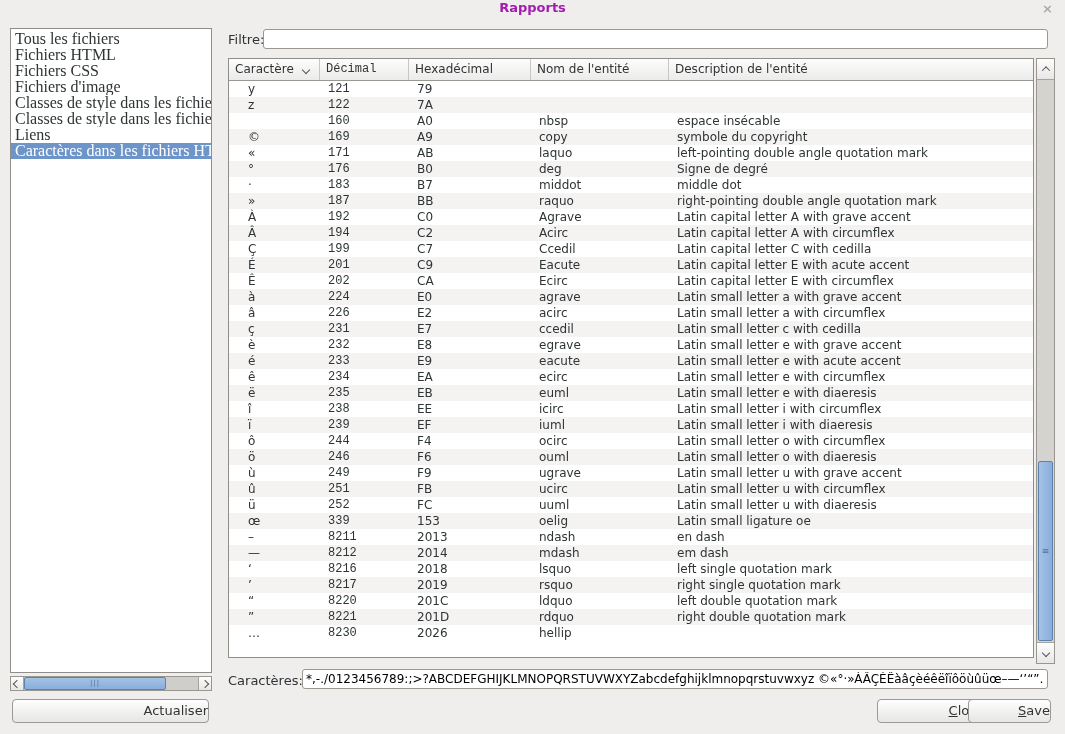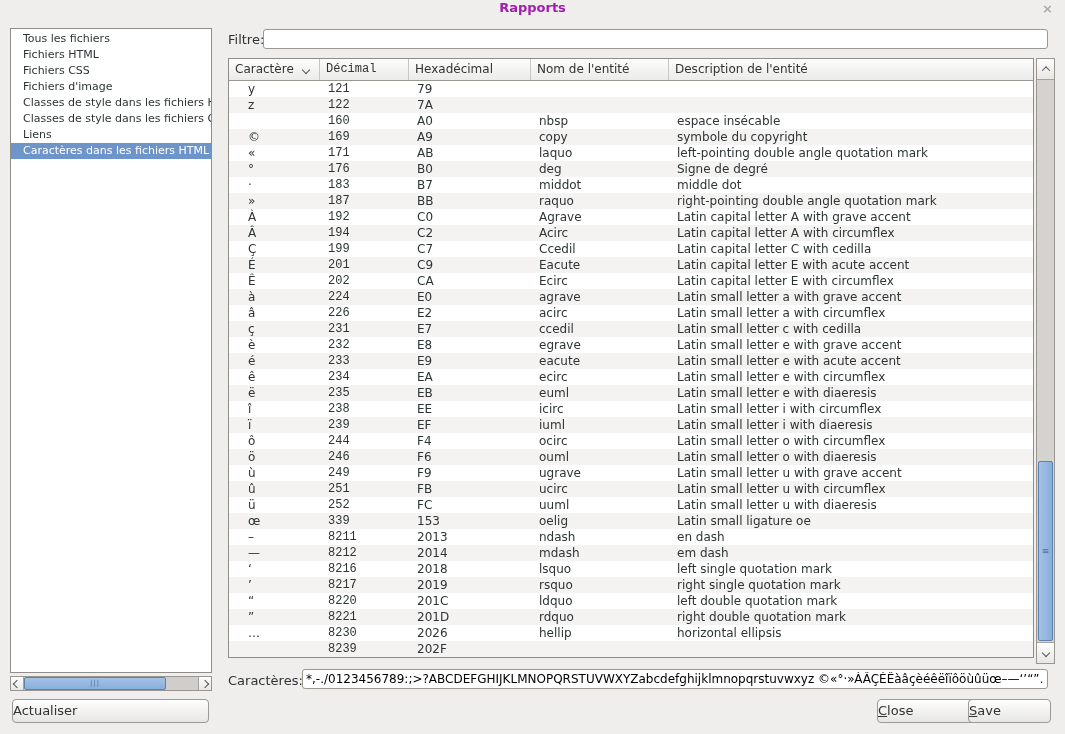--- a/index.html
+++ b/index.html
@@ -8,22 +8,22 @@
   .window { position:relative; width:1065px; height:734px; background:#f0eeec; }
 
   
   .titlebar { position:absolute; left:0; top:0; width:1065px; height:18px; text-align:center; }
   .title { font-size:13px; font-weight:bold; color:#a21caf; line-height:16px; }
   .close-x { position:absolute; right:12px; top:1px; font-size:13px; font-weight:bold; color:#aaa; cursor:pointer; }
 
   
   .side-list { position:absolute; left:10px; top:28px; width:202px; height:645px; background:#fff;
                border:1px solid #8f8d89; overflow:hidden; padding-top:2px; }
-  .side-item { height:16px; line-height:16px; font-size:11px; color:#2e3436; padding-left:12px;
-               white-space:nowrap; overflow:hidden; cursor:default; }
+  .side-item { height:16px; line-height:16px; font-size:16px; color:#2e3436; padding-left:4px;
+               white-space:nowrap; overflow:hidden; cursor:default;font-family:Liberation Serif, serif; }
   .side-item.selected { background:#6d95c9; color:#ffffff; }
 
   
   .hscroll { position:absolute; left:10px; top:676px; width:202px; height:15px; background:#d5d3d0;
              border:1px solid #98968f; display:flex; align-items:stretch; }
   .hs-btn { width:13px; background:linear-gradient(#fdfdfd,#e8e7e5); border-right:1px solid #a5a39e;
             display:flex; align-items:center; justify-content:center; }
   .hs-btn.right { border-right:none; border-left:1px solid #a5a39e; }
   .hs-track { position:relative; flex:1; background:#d0cecb; }
   .hs-thumb { position:absolute; left:0; top:0; width:142px; height:13px;
@@ -75,21 +75,21 @@
 
   
   .chars-label { position:absolute; left:228px; top:673px; font-size:13px; color:#2e3436; }
   .chars-input { position:absolute; left:302px; top:669px; width:746px; height:20px; background:#fff;
                  border:1px solid #9b9891; border-radius:3px; font-size:12px; padding:0 3px;
                  font-family:"DejaVu Sans","Liberation Sans",sans-serif; }
 
   
   .btn { position:absolute; height:24px; background:linear-gradient(#fefefe,#e7e6e4);
          border:1px solid #9c9a95; border-radius:4px; font-size:13px; color:#333;
-         font-family:"DejaVu Sans","Liberation Sans",sans-serif; text-align:left; line-height:22px; cursor:pointer; }
+         font-family:"DejaVu Sans","Liberation Sans",sans-serif; text-align:right; line-height:22px; cursor:pointer; }
   .btn-refresh { left:12px; top:699px; width:197px; }
   .btn-close { left:877px; top:699px; width:108px; }
   .btn-save { left:968px; top:699px; width:83px; }
   .btn.accel::first-letter { text-decoration:underline; }
 </style>
 </head>
 <body>
 
 <div class="window">
 
@@ -418,30 +418,22 @@
             <span class="td c2">201D</span>
             <span class="td c3">rdquo</span>
             <span class="td c4">right double quotation mark</span>
           </div>
 
           <div class="tr">
             <span class="td c0">…</span>
             <span class="td c1">8230</span>
             <span class="td c2">2026</span>
             <span class="td c3">hellip</span>
-            <span class="td c4">horizontal ellipsis</span>
-          </div>
-
-          <div class="tr alt">
-            <span class="td c0"></span>
-            <span class="td c1">8239</span>
-            <span class="td c2">202F</span>
-            <span class="td c3"></span>
-            <span class="td c4"></span>
-          </div>
+          </div>
+
         </div>
     </div>
     <div class="vscroll">
       <div class="vs-btn up">
           <span class="chev up"></span>
         </div>
       <div class="vs-thumb">
           <span class="grip-h">≡</span>
         </div>
       <div class="vs-btn down">

